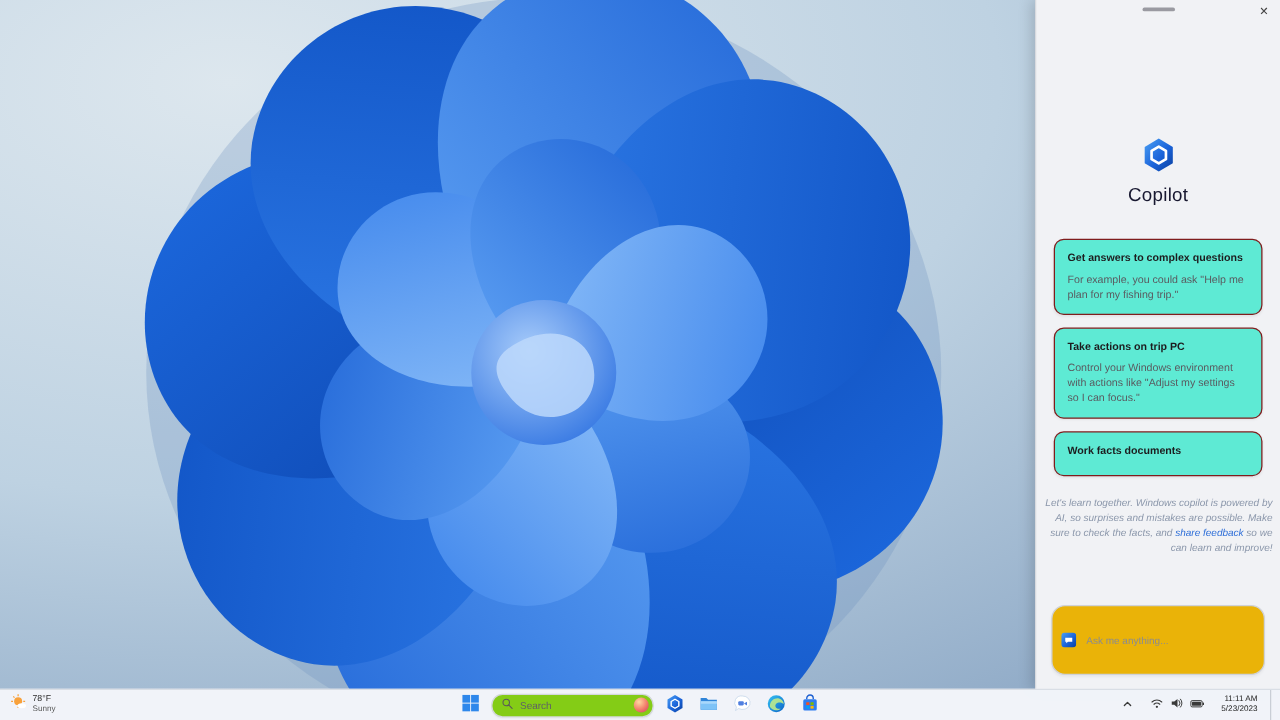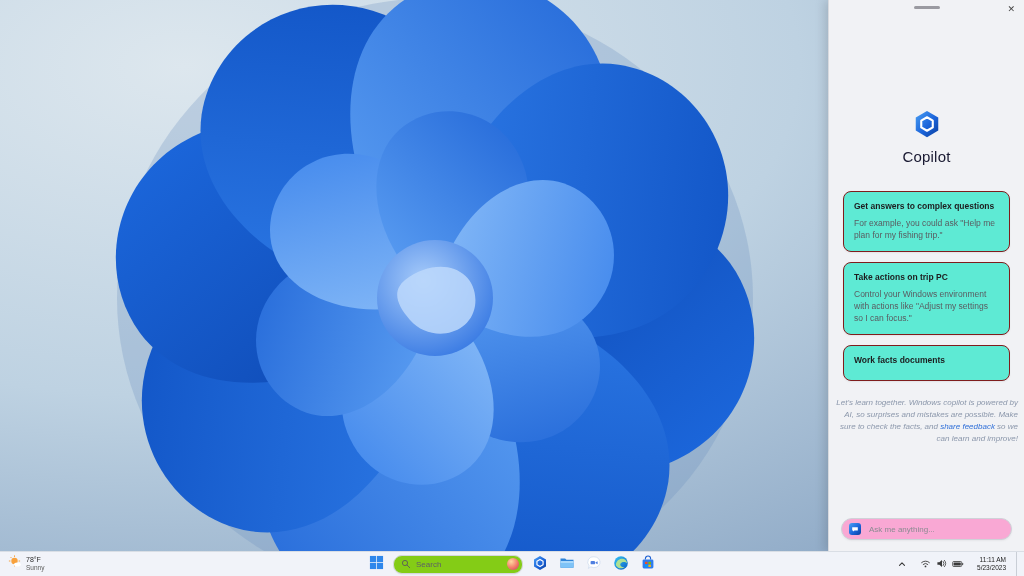--- a/index.html
+++ b/index.html
@@ -23,22 +23,22 @@
     margin:9px 0 0;letter-spacing:.2px;}
   .cards{margin:26px 14px 0;display:flex;flex-direction:column;gap:10px;}
   .card{background:#5eead4;border:1px solid #7f1d1d;border-radius:8px;
     padding:9px 10px;box-shadow:0 1px 2px rgba(0,0,0,.06);cursor:pointer;}
   .card-title{font-size:8.5px;font-weight:700;color:#1d1d1f;margin-bottom:6px;}
   .card-body{font-size:8.5px;color:#5a5b60;line-height:1.45;}
   .disclaimer{margin:16px 6px 0;font-size:8px;font-style:italic;line-height:1.5;
     color:#8b97ab;text-align:right;}
   .link{color:#2f6fd8;cursor:pointer;text-decoration:none;font-style:italic;}
   .ask-bar{position:absolute;left:12px;right:12px;bottom:12px;height:20px;
-    background:#f9a8d4;border:1px solid #cfd2d8;border-radius:11px;display:flex;
-    align-items:center;gap:6px;padding:0 7px;box-shadow:0 1px 2px rgba(0,0,0,.05);}
+    background:#eab308;border:1px solid #cfd2d8;border-radius:11px;display:flex;
+    align-items:center;gap:6px;padding:17px 7px;box-shadow:0 1px 2px rgba(0,0,0,.05);}
   .ask-icon{width:12px;height:12px;display:flex;}
   .ask-input{flex:1;border:none;outline:none;background:transparent;
     font-size:8px;color:#333;font-family:"Liberation Sans",sans-serif;}
   .ask-input::placeholder{color:#8a8b91;}
 
   
   .taskbar{position:absolute;left:0;right:0;bottom:0;height:24px;
     background:rgba(242,245,250,.96);border-top:1px solid #d9dee5;z-index:6;}
   .weather{position:absolute;left:0;top:0;bottom:0;display:flex;align-items:center;
     gap:4px;padding:0 8px;cursor:pointer;}

